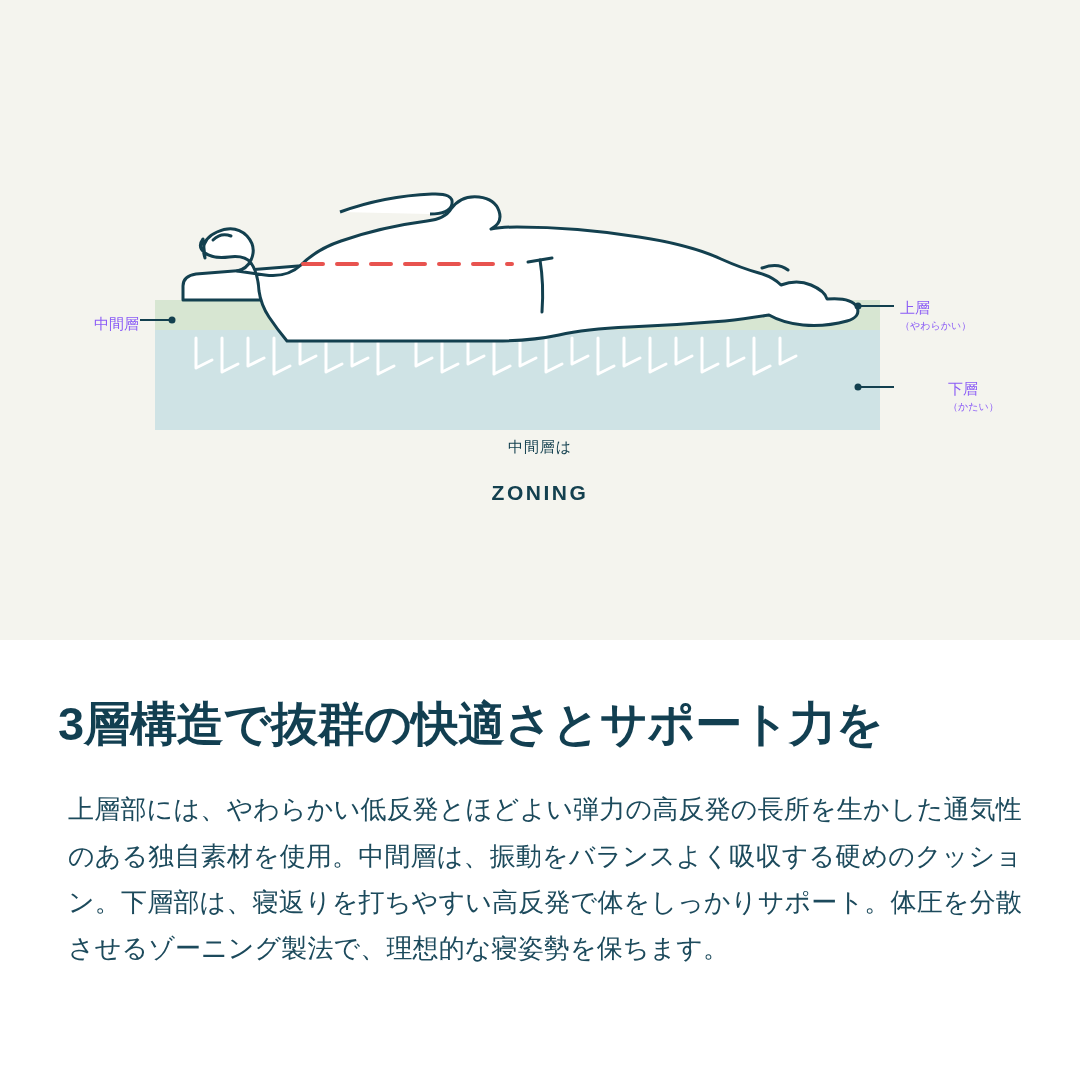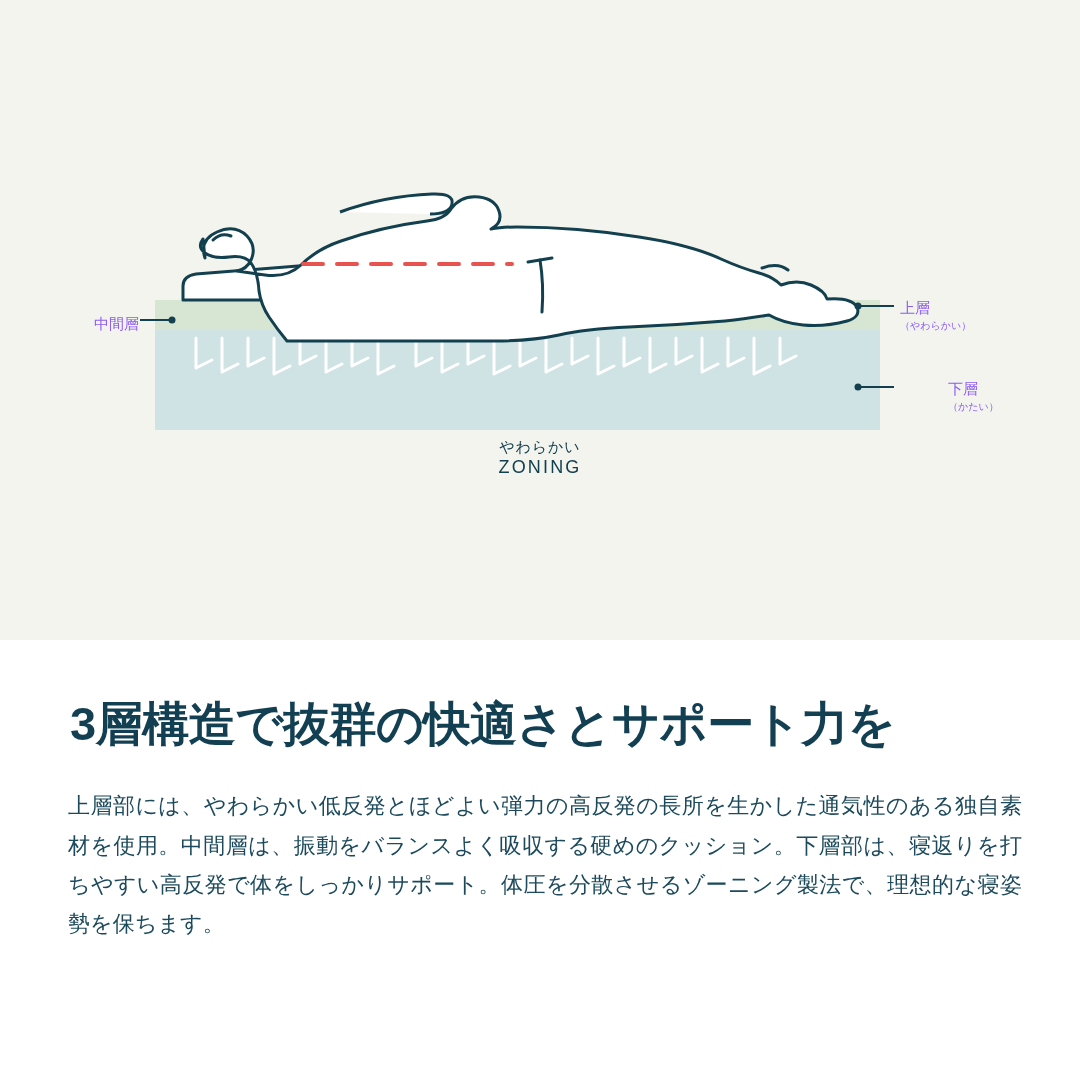--- a/index.html
+++ b/index.html
@@ -58,47 +58,47 @@
     top: 438px;
     width: 1080px;
     text-align: center;
     color: #13404f;
   }
   .zoning-kana {
     font-size: 15px;
     letter-spacing: 0.06em;
   }
   .zoning-en {
-    font-size: 18px;
-    font-weight: normal;
+    font-size: 21px;
+    font-weight: bold;
     letter-spacing: 0.12em;
-    margin-top: 0;
+    margin-top: 24px;
   }
 
   
   .text-panel {
     position: relative;
     width: 1080px;
     height: 440px;
     background: #ffffff;
     box-sizing: border-box;
     padding: 56px 58px 0 58px;
   }
   .headline {
     color: #123f51;
     font-size: 47px;
     font-weight: bold;
     letter-spacing: -0.01em;
     line-height: 1.2;
-    margin: 0 0 34px 12px;
+    margin: 0 0 34px 0;
     white-space: nowrap;
   }
   .body-copy {
     color: #1c4a5c;
-    font-size: 22px;
+    font-size: 26px;
     line-height: 1.78;
     letter-spacing: 0.005em;
     margin: 0;
     padding-left: 10px;
     text-align: justify;
   }
 </style>
 </head>
 <body>
 
@@ -208,21 +208,21 @@
       <span>上層</span>
       <span class="sub">（やわらかい）</span>
     </div>
 
     <div class="label label-lower">
       <span>下層</span>
       <span class="sub">（かたい）</span>
     </div>
 
     <div class="zoning-block">
-      <div class="zoning-kana">やわらかい</div>
+      <div class="zoning-kana">中間層は</div>
       <div class="zoning-en">ZONING</div>
     </div>
   </div>
 
   <div class="text-panel">
     <h1 class="headline">3層構造で抜群の快適さとサポート力を</h1>
     <p class="body-copy">上層部には、やわらかい低反発とほどよい弾力の高反発の長所を生かした通気性のある独自素材を使用。中間層は、振動をバランスよく吸収する硬めのクッション。下層部は、寝返りを打ちやすい高反発で体をしっかりサポート。体圧を分散させるゾーニング製法で、理想的な寝姿勢を保ちます。</p>
   </div>
 
 </div>

